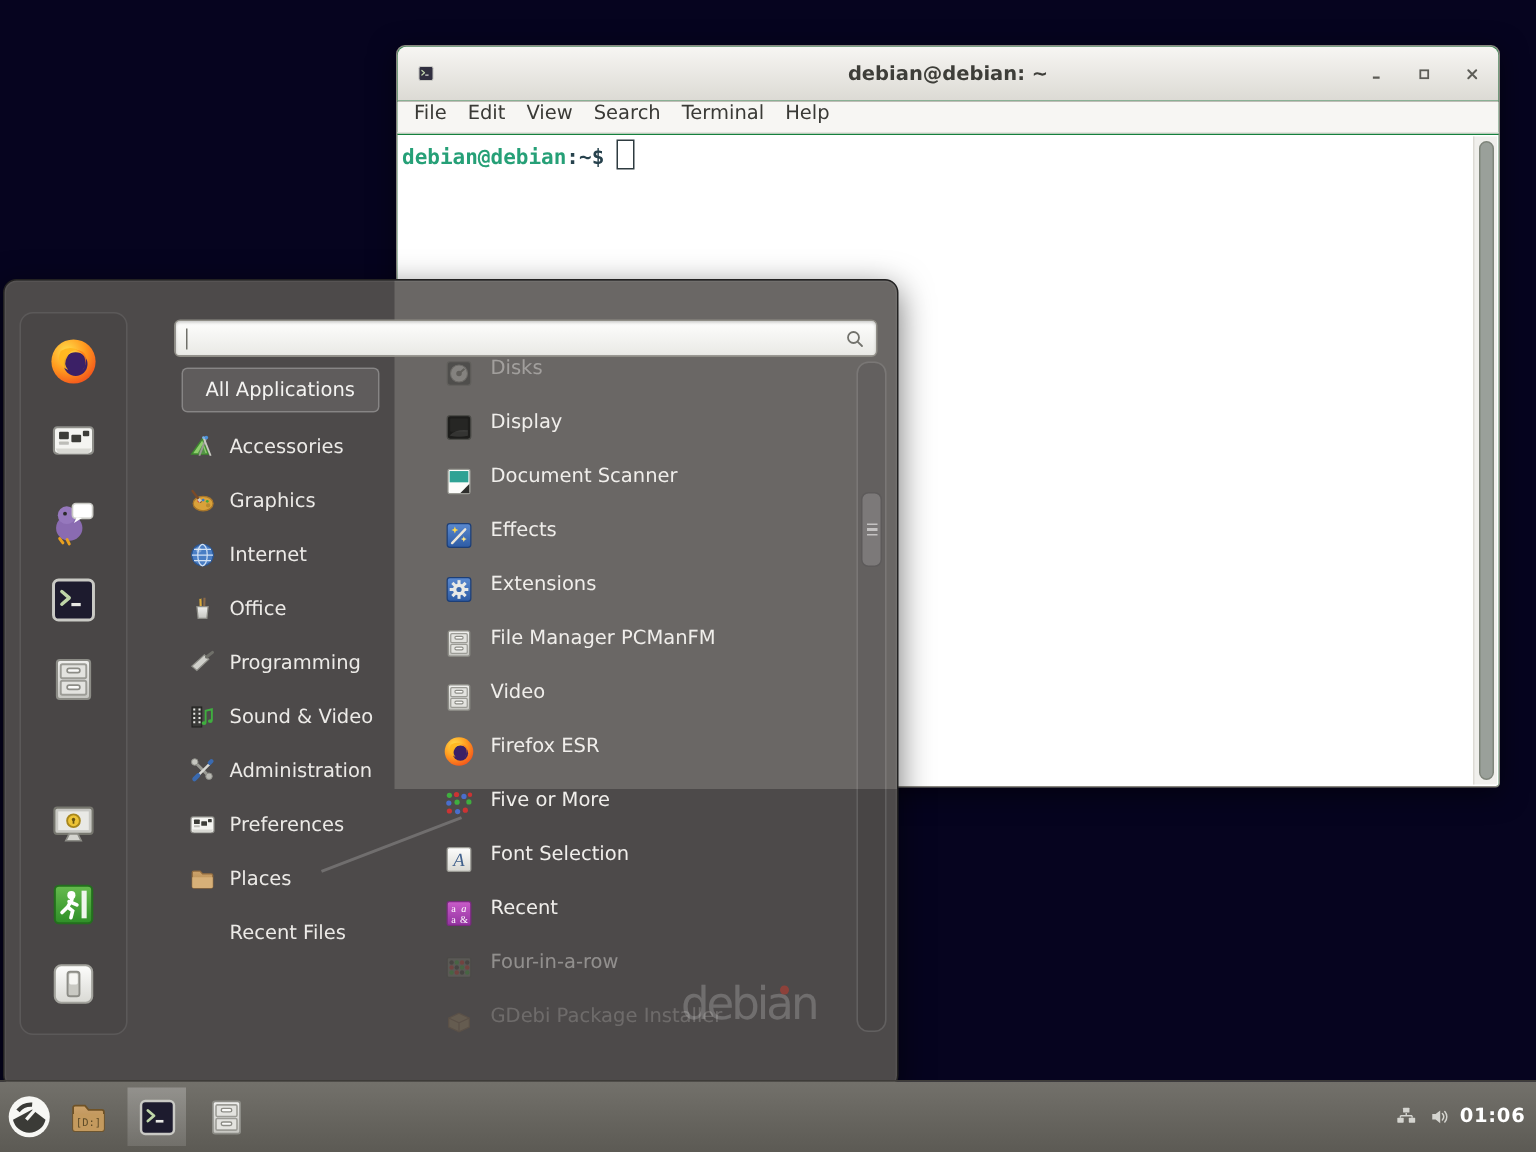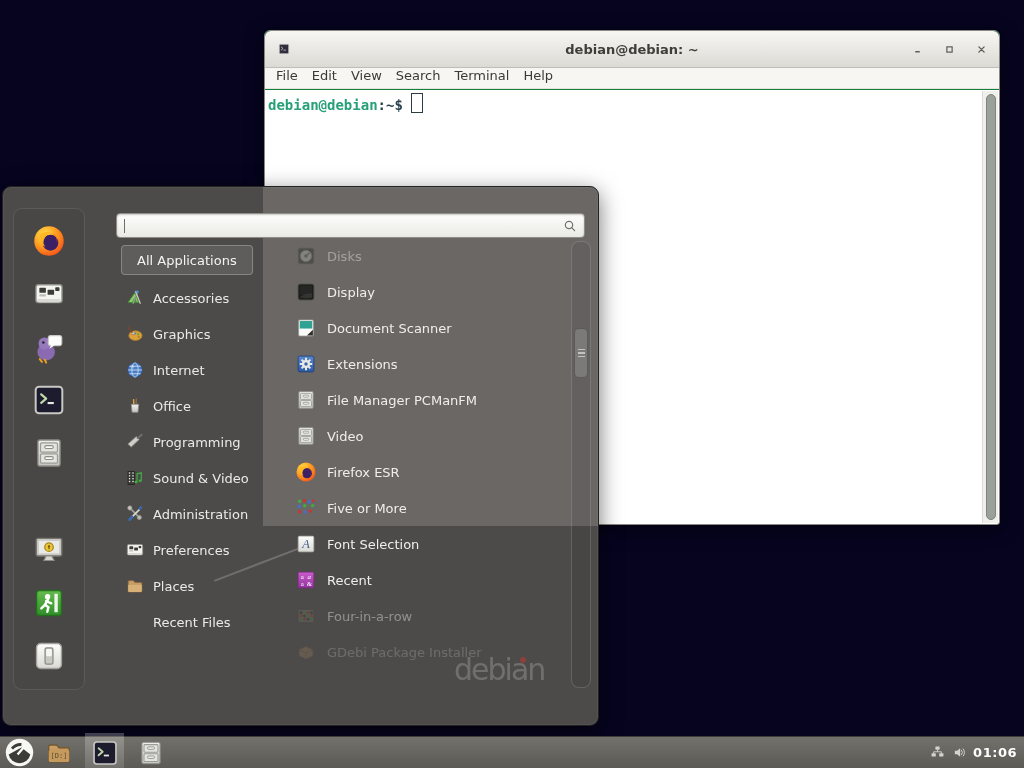--- a/index.html
+++ b/index.html
@@ -49,34 +49,34 @@
   .search-input{flex:1;border:none;background:transparent;outline:none;padding:0 26px 0 10px;font-size:13px;color:#333;height:100%;font-family:inherit;}
   .search-ic{position:absolute;right:6px;top:4px;width:16px;height:16px;}
 
   .cats{position:absolute;left:114px;top:58px;width:160px;}
   .cat-row{display:flex;align-items:center;height:36px;gap:8px;padding-left:8px;color:#eceae7;font-size:13px;box-sizing:border-box;}
   .cat-row.selected{height:30px;background:rgba(255,255,255,.10);border:1px solid rgba(255,255,255,.25);
     border-radius:4px;padding:0 15px;width:fit-content;margin:0 0 5px 4px;color:#f4f3f1;justify-content:center;}
   .ic20{width:20px;height:20px;flex:0 0 20px;}
 
   .apps{position:absolute;left:278px;top:51px;width:280px;}
-  .app-row{display:flex;align-items:center;height:36px;gap:10px;padding-left:14px;color:#f0eeeb;font-size:13px;box-sizing:border-box;}
+  .app-row{display:flex;align-items:flex-start;height:36px;gap:10px;padding-left:14px;color:#f0eeeb;font-size:13px;box-sizing:border-box;}
   .app-row.faded{opacity:.42;}
   .app-row.faded-more{opacity:.20;}
   .ic22{width:22px;height:22px;flex:0 0 22px;}
   .row-label{white-space:nowrap;}
 
   .menu-scrollbar{position:absolute;left:568px;top:54px;width:20px;height:447px;border:1px solid rgba(255,255,255,.14);
     border-radius:8px;background:rgba(0,0,0,.06);box-sizing:border-box;}
   .menu-scroll-thumb{position:absolute;left:2px;right:2px;top:86px;height:48px;background:#7c7979;border-radius:5px;
     border:1px solid rgba(0,0,0,.25);display:flex;flex-direction:column;align-items:center;justify-content:center;gap:2px;}
   .menu-scroll-thumb span{display:block;width:7px;height:1.5px;background:rgba(255,255,255,.55);}
 
   
-  .taskbar{position:absolute;left:0;bottom:0;width:1024px;height:32px;background:linear-gradient(#73716b,#5c5a54);
+  .taskbar{position:absolute;left:0;bottom:0;width:1024px;height:48px;background:linear-gradient(#73716b,#5c5a54);
     border-top:1px solid #3e3c38;z-index:10;display:flex;align-items:center;box-sizing:border-box;}
   .launchers{display:flex;height:100%;align-items:center;}
   .task-item{width:39px;height:39px;display:flex;align-items:center;justify-content:center;flex:0 0 auto;}
   .task-item.active{background:linear-gradient(rgba(255,255,255,.24),rgba(255,255,255,.12));margin-left:7px;}
   .task-item.active + .task-item{margin-left:7px;}
   .task-ic{width:28px;height:28px;}
   .task-item.menu-btn .task-ic{width:31px;height:31px;}
   .tray{margin-left:auto;display:flex;align-items:center;gap:3px;}
   .tray-item{width:20px;height:20px;display:flex;align-items:center;justify-content:center;}
   .tray-ic{width:17px;height:17px;}
@@ -564,20 +564,26 @@
           <span class="row-label">Display</span>
         </div>
 
         <div class="app-row">
           <svg class="ic22" viewBox="0 0 24 24">
             <use href="#document-scanner-icon"></use>
           </svg>
           <span class="row-label">Document Scanner</span>
         </div>
 
+        <div class="app-row">
+          <svg class="ic22" viewBox="0 0 24 24">
+            <use href="#effects-icon"></use>
+          </svg>
+          <span class="row-label">Effects</span>
+        </div>
 
         <div class="app-row">
           <svg class="ic22" viewBox="0 0 24 24">
             <use href="#extensions-icon"></use>
           </svg>
           <span class="row-label">Extensions</span>
         </div>
 
         <div class="app-row">
           <svg class="ic22" viewBox="0 0 24 24">

